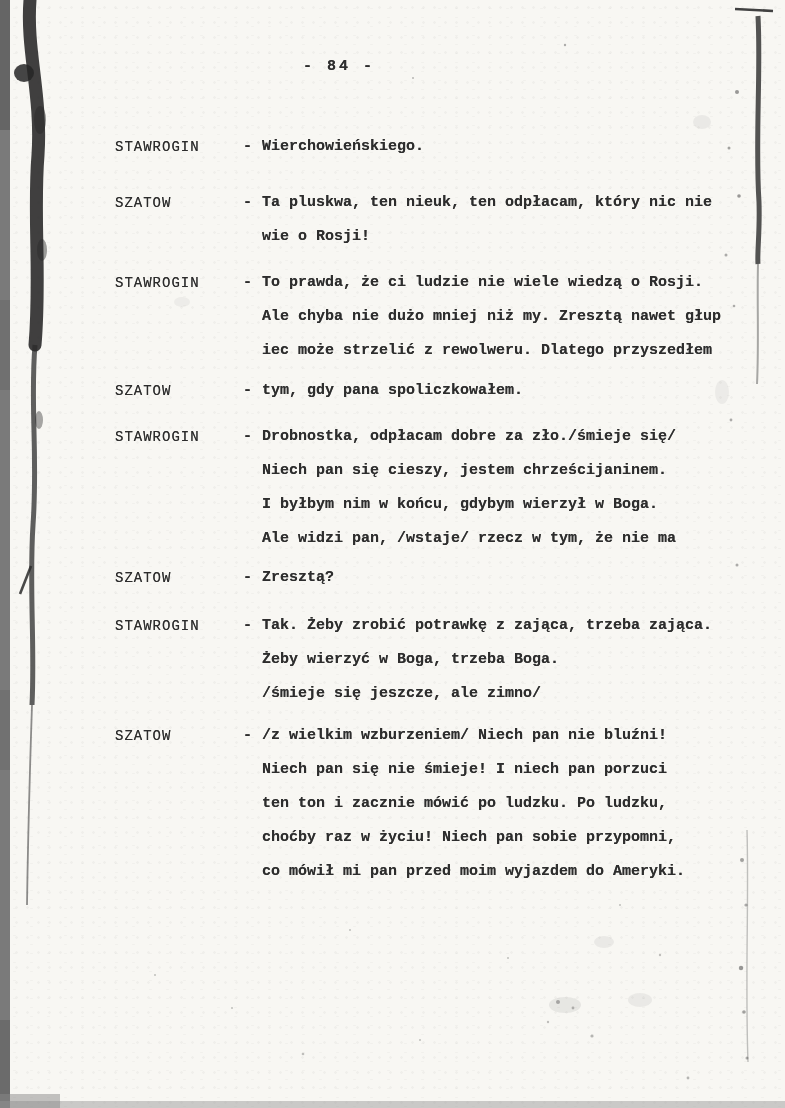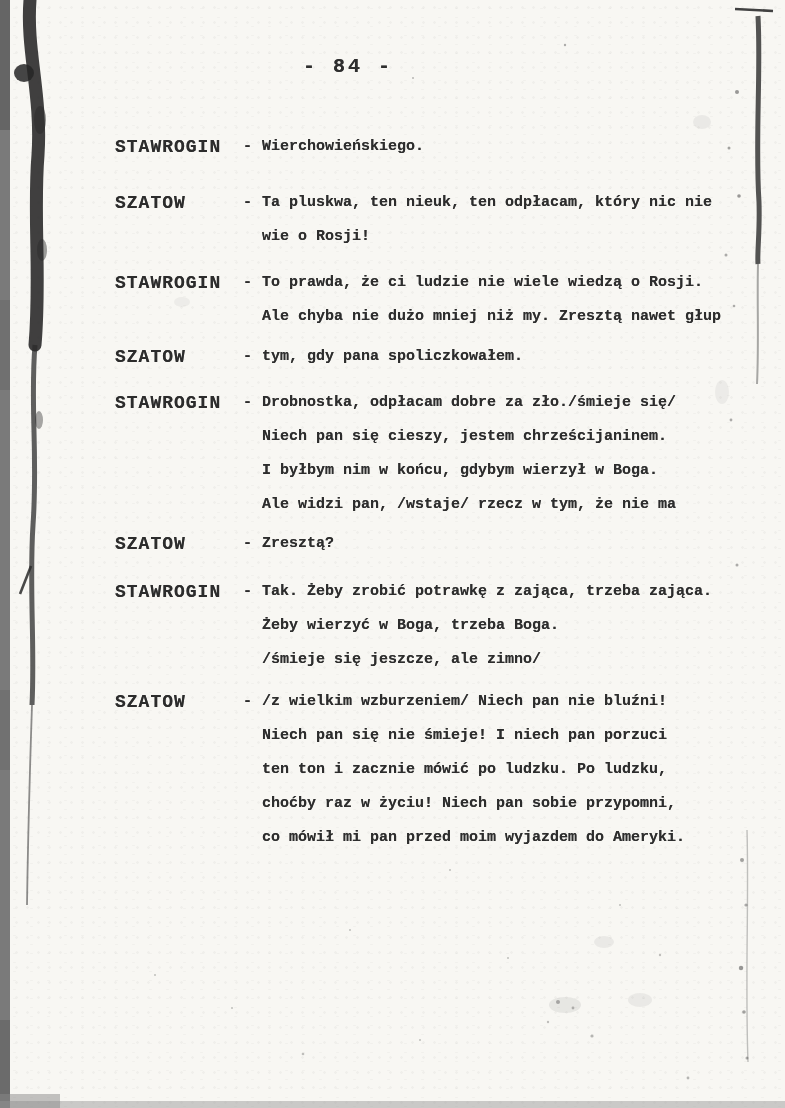--- a/index.html
+++ b/index.html
@@ -12,28 +12,28 @@
     background-size:11px 15px, 17px 9px;
     background-position:0 0, 6px 4px;
     overflow:hidden;
     font-family:"Liberation Mono","DejaVu Sans Mono",monospace;
     color:#2b2b2b;
   }
   .artifacts{position:absolute;left:0;top:0;width:785px;height:1108px;pointer-events:none;}
   .content{position:absolute;left:115px;top:0;width:625px;}
   .page-number{
     margin-top:56px;margin-left:188px;
-    font-size:20px;font-weight:bold;letter-spacing:3px;
+    font-size:15px;font-weight:bold;letter-spacing:3px;
     color:#2e2e2e;line-height:22px;
     text-shadow:0 0 0.6px rgba(40,40,40,0.75);
   }
   .block{display:flex;align-items:flex-start;}
   .speaker{
     width:125px;flex-shrink:0;
-    font-size:18px;font-weight:bold;letter-spacing:1px;
+    font-size:14px;font-weight:normal;letter-spacing:1px;
     line-height:34px;color:#2c2c2c;
     text-shadow:0 0 0.6px rgba(40,40,40,0.7);
   }
   .text{
     flex:1;position:relative;
     font-size:15px;font-weight:bold;line-height:34px;color:#2d2d2d;
     text-shadow:0 0 0.6px rgba(45,45,45,0.7);
   }
   .line{padding-left:22px;white-space:nowrap;}
   .dash{position:absolute;left:3px;top:0;}
@@ -135,20 +135,21 @@
         <div class="line">wie o Rosji!</div>
       </div>
     </div>
 
     <div class="block mt12">
       <div class="speaker">STAWROGIN</div>
       <div class="text">
         <span class="dash">-</span>
         <div class="line">To prawda, że ci ludzie nie wiele wiedzą o Rosji.</div>
         <div class="line">Ale chyba nie dużo mniej niż my. Zresztą nawet głup</div>
+        <div class="line">iec może strzelić z rewolweru. Dlatego przyszedłem</div>
       </div>
     </div>
 
     <div class="block mt6">
       <div class="speaker">SZATOW</div>
       <div class="text">
         <span class="dash">-</span>
         <div class="line">tym, gdy pana spoliczkowałem.</div>
       </div>
     </div>

